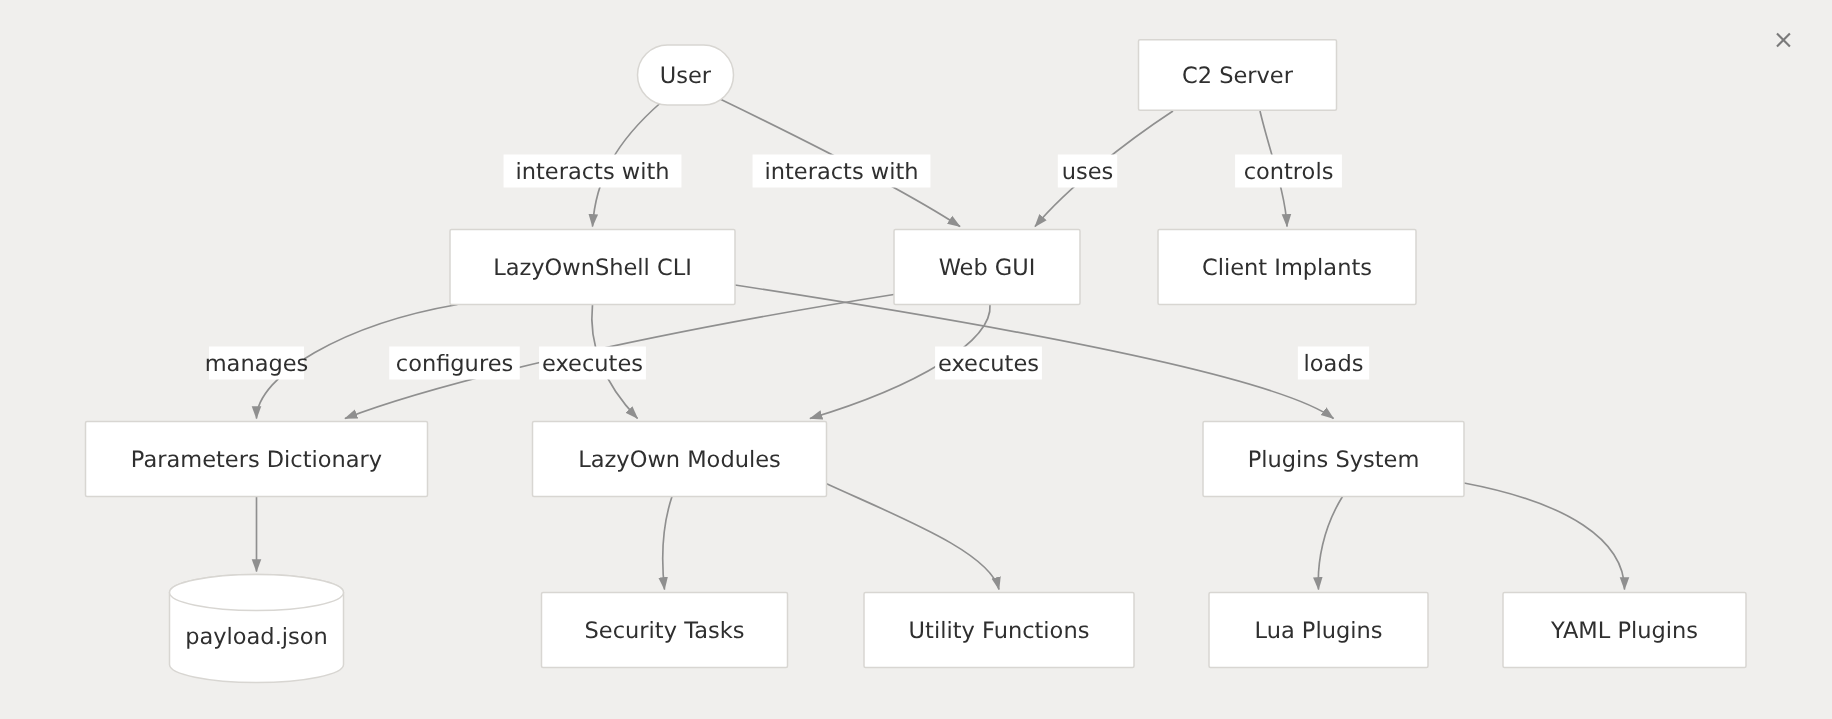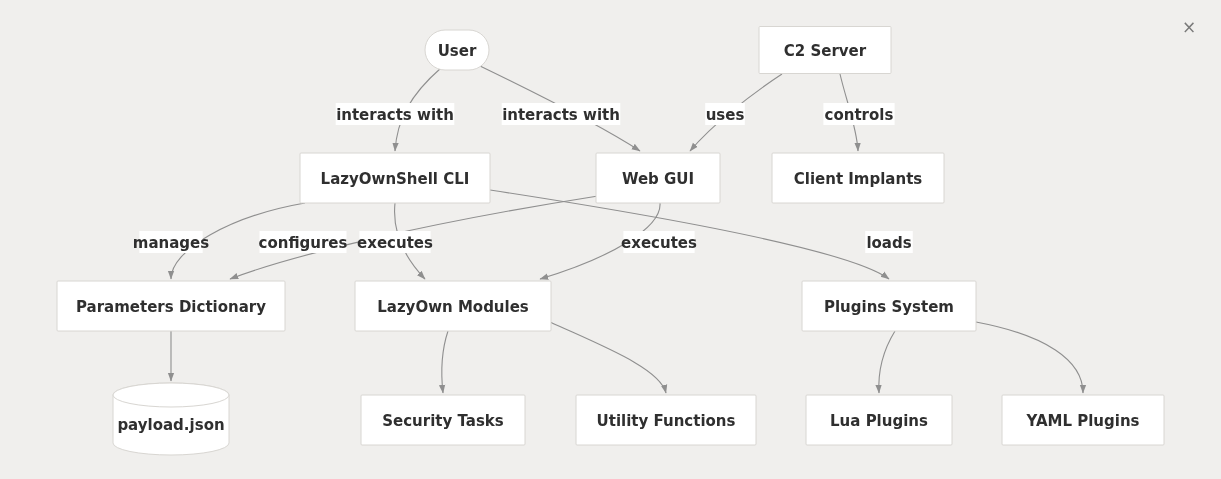--- a/index.html
+++ b/index.html
@@ -13,21 +13,20 @@
     position: relative;
     overflow: hidden;
     font-family: "DejaVu Sans", "Liberation Sans", sans-serif;
     -webkit-font-smoothing: antialiased;
   }
   #diagram-canvas {
     position: absolute;
     left: 0; top: 0;
     width: 1221px;
     height: 339px;
-    font-weight: bold;
   }
   .close-button {
     position: absolute;
     right: 17px;
     top: 12px;
     width: 30px;
     height: 30px;
     display: flex;
     align-items: center;
     justify-content: center;

